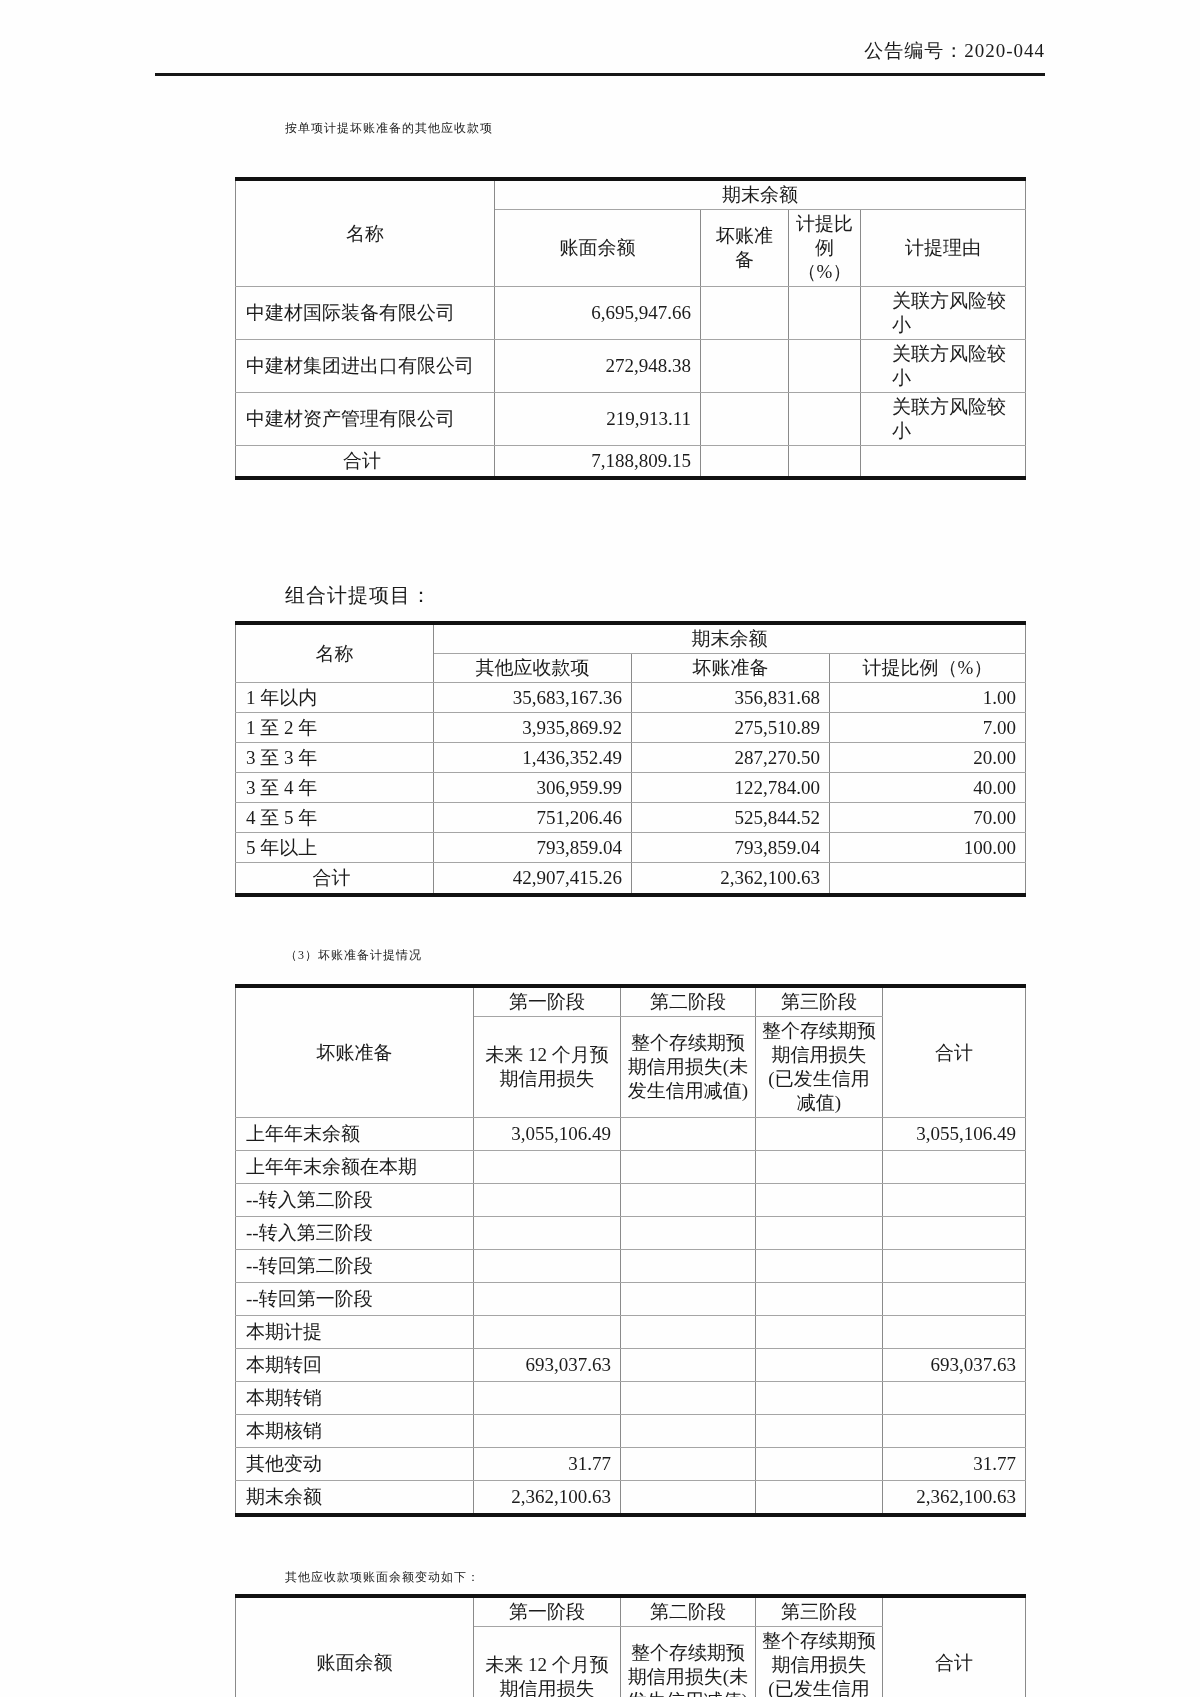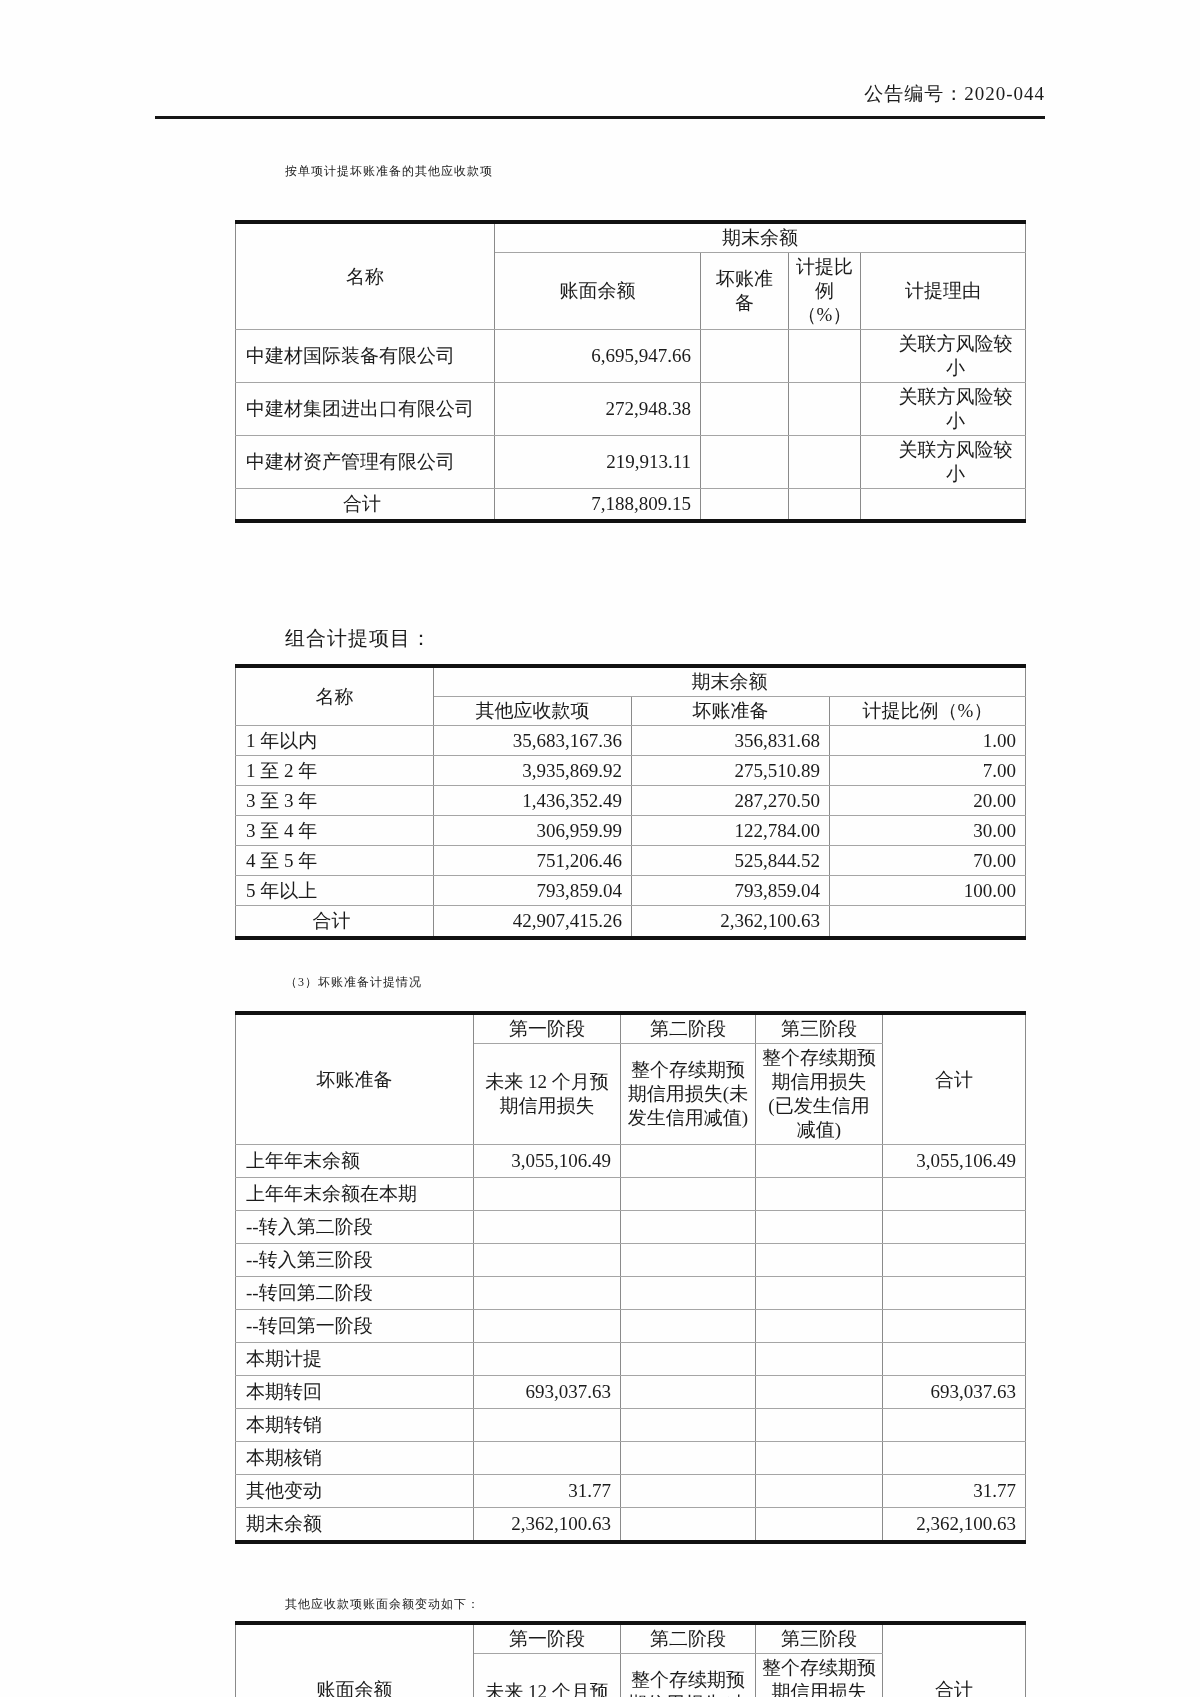--- a/index.html
+++ b/index.html
@@ -7,21 +7,21 @@
     position:relative;
     width:1200px; height:1697px;
     background:#fefefe;
     color:#1b1b1b;
     font-family:"Liberation Serif","DejaVu Serif",serif;
     font-size:19px;
     overflow:hidden;
   }
   .content { position:absolute; left:155px; top:0; width:890px; }
 
-  .notice-line { padding-top:81px; text-align:right; letter-spacing:1px; }
+  .notice-line { padding-top:38px; text-align:right; letter-spacing:1px; }
   .header-rule { margin-top:9px; border:none; border-top:3px solid #161616; height:0; }
 
   .para { margin:0; }
   .sec-title { margin:44px 0 0 130px; font-size:12px; letter-spacing:1px; }
   .intro { margin:0 0 0 130px; font-size:20px; letter-spacing:1px; }
 
   table.fintable {
     border-collapse:collapse;
     table-layout:fixed;
     margin-left:80px;
@@ -36,21 +36,21 @@
     border-left:1px solid #8a8a8a;
     border-right:1px solid #8a8a8a;
     border-top:1px solid #a5a5a5;
     border-bottom:1px solid #a5a5a5;
     overflow:hidden;
     vertical-align:middle;
   }
   .fintable th { text-align:center; }
   .fintable td.lbl { text-align:left; padding-left:10px; }
   .fintable td.num { text-align:right; padding-right:9px; }
-  .fintable td.rsn { text-align:center; padding-left:31px;font-family:Liberation Serif, serif; }
+  .fintable td.rsn { text-align:left; padding-left:31px;font-family:Liberation Serif, serif; }
   .fintable td:empty { height:26px; }
 
   
   table.t1 { width:790px; margin-top:40px; }
   table.t1 td { height:26px; }
   
   table.t2 { width:790px; margin-top:12px; }
   table.t2 td { height:25px; }
   
   table.center-total tbody tr:last-child td:first-child { text-align:center; padding-left:0; }
@@ -165,21 +165,21 @@
           <tr>
             <td class="lbl">3 至 3 年</td>
             <td class="num">1,436,352.49</td>
             <td class="num">287,270.50</td>
             <td class="num">20.00</td>
           </tr>
           <tr>
             <td class="lbl">3 至 4 年</td>
             <td class="num">306,959.99</td>
             <td class="num">122,784.00</td>
-            <td class="num">30.00</td>
+            <td class="num">40.00</td>
           </tr>
           <tr>
             <td class="lbl">4 至 5 年</td>
             <td class="num">751,206.46</td>
             <td class="num">525,844.52</td>
             <td class="num">70.00</td>
           </tr>
           <tr>
             <td class="lbl">5 年以上</td>
             <td class="num">793,859.04</td>
@@ -188,21 +188,21 @@
           </tr>
           <tr>
             <td class="lbl">合计</td>
             <td class="num">42,907,415.26</td>
             <td class="num">2,362,100.63</td>
             <td class="num"></td>
           </tr>
         </tbody>
     </table>
 
-    <p class="para sec-title" style="margin-top:34px;">（3）坏账准备计提情况</p>
+    <p class="para sec-title" style="margin-top:50px;">（3）坏账准备计提情况</p>
 
     <table class="fintable t3">
       <colgroup>
         <col style="width:238px">
           <col style="width:147px">
           <col style="width:135px">
           <col style="width:127px">
           <col style="width:143px">
       </colgroup>
       <thead>

